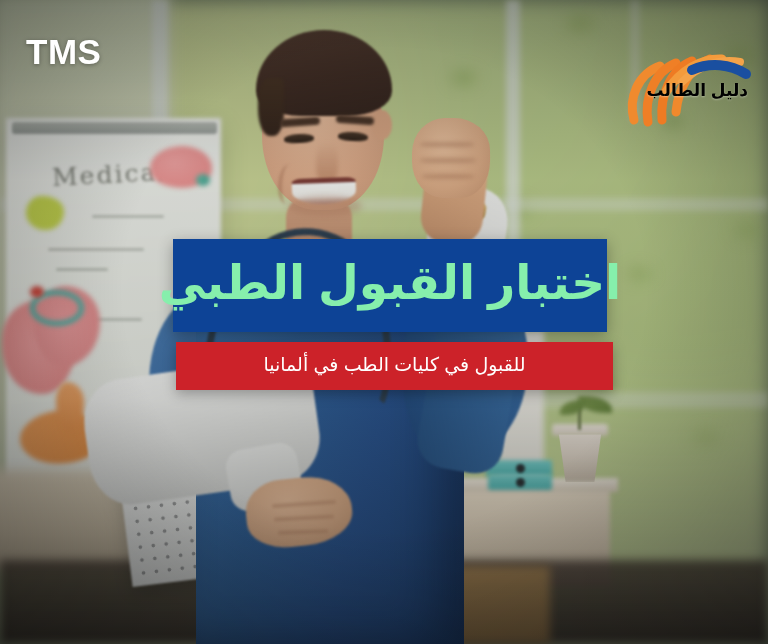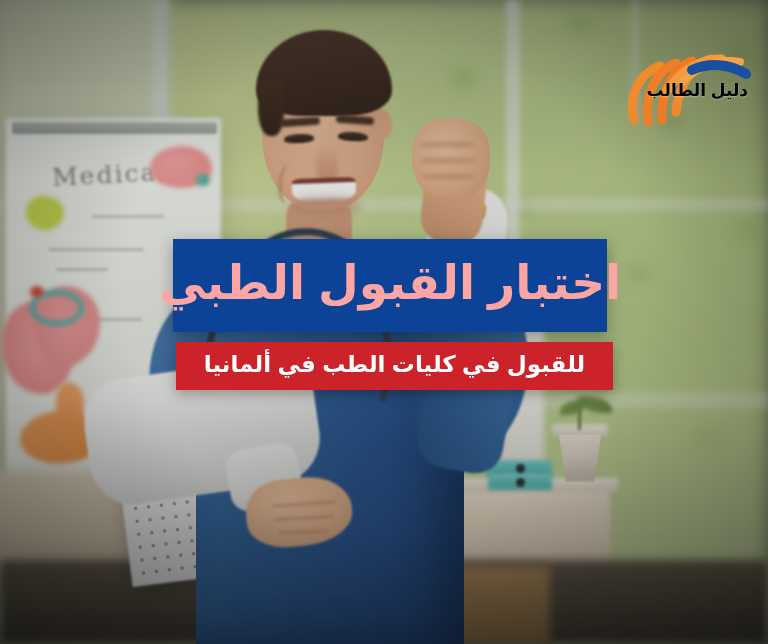--- a/index.html
+++ b/index.html
@@ -591,41 +591,41 @@
     position: absolute;
     left: 173px; top: 239px;
     width: 434px; height: 93px;
     background: #0d4396;
     display: flex;
     align-items: center;
     justify-content: center;
     box-shadow: 0 4px 14px rgba(0,0,0,.3);
   }
   .banner-blue .txt {
-    color: #fca5a5;
+    color: #86efac;
     font-size: 47px;
     font-weight: 700;
     line-height: 1;
     white-space: nowrap;
     padding-bottom: 6px;
   }
   .banner-red {
     position: absolute;
     left: 176px; top: 342px;
     width: 437px; height: 48px;
     background: #cc2229;
     display: flex;
     align-items: center;
     justify-content: center;
     box-shadow: 0 4px 12px rgba(0,0,0,.28);
   }
   .banner-red .txt {
     color: #ffffff;
-    font-size: 23px;
-    font-weight: 700;
+    font-size: 19px;
+    font-weight: 400;
     line-height: 1;
     white-space: nowrap;
     padding-bottom: 3px;
   }
 
   
   .bottom-strip {
     position: absolute;
     left: 0; top: 582px; width: 768px; height: 36px;
     background: rgba(64,133,170,.82);
@@ -738,20 +738,21 @@
     <div class="lab-cuff"></div>
     <div class="hand-l"></div>
     <div class="finger f1"></div>
     <div class="finger f2"></div>
     <div class="finger f3"></div>
   </div>
 
   <div class="grade"></div>
   <div class="vignette"></div>
 
+  <div class="tms">TMS</div>
 
   <div class="logo">
     <svg viewBox="0 0 150 82" width="150" height="82" aria-hidden="true">
       <g fill="none" stroke-linecap="round">
         <path d="M28 74 C22 52, 32 28, 54 20" stroke="#f08a2e" stroke-width="9"></path>
         <path d="M42 76 C38 52, 48 26, 70 17" stroke="#ef7f26" stroke-width="9"></path>
         <path d="M56 74 C54 50, 64 24, 86 15" stroke="#ee7b23" stroke-width="9"></path>
         <path d="M70 66 C72 44, 84 20, 104 13" stroke="#f0892c" stroke-width="9"></path>
         <path d="M60 46 C74 24, 96 12, 116 13" stroke="#f39b3c" stroke-width="9"></path>
         <path d="M76 36 C92 20, 114 12, 134 16" stroke="#f4a349" stroke-width="8"></path>

